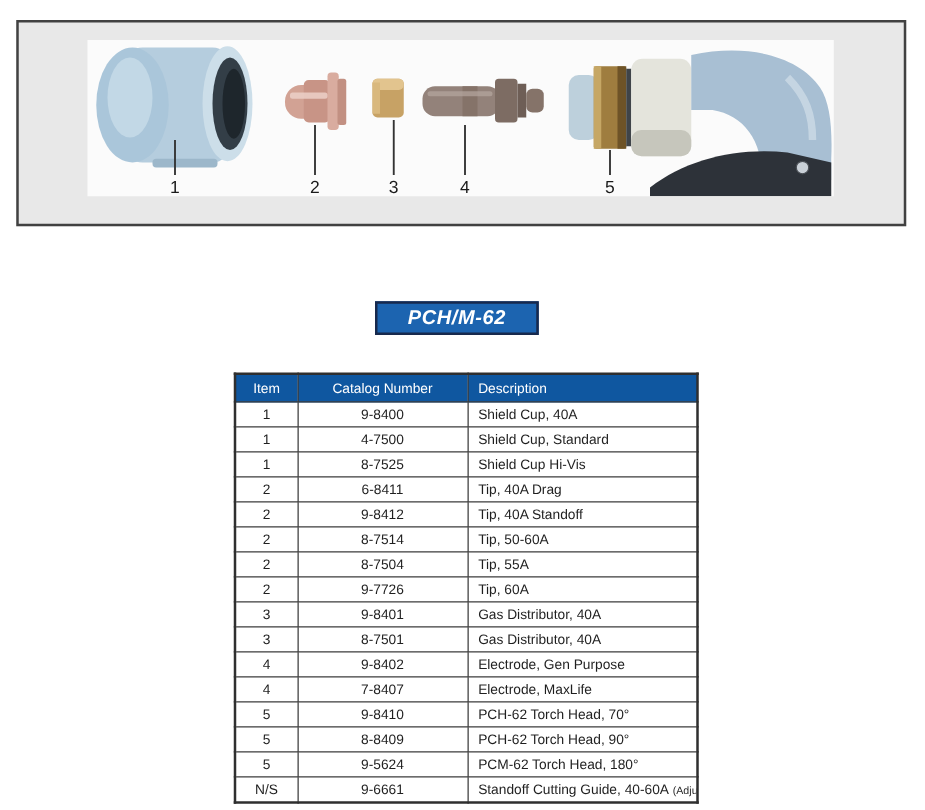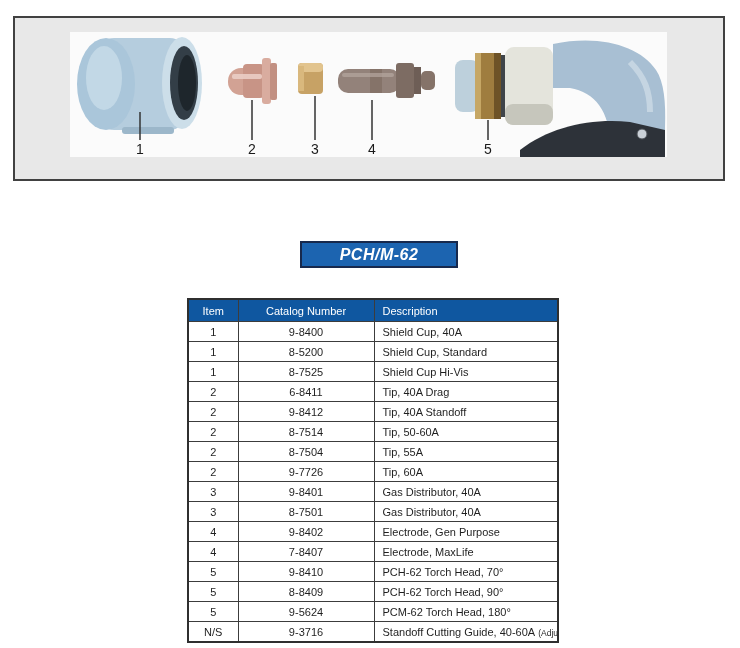--- a/index.html
+++ b/index.html
@@ -17,21 +17,21 @@
   .frame{
     position:absolute;left:13px;top:16px;width:708px;height:161px;
     background:var(--frame-gray);border:2px solid #414141;
   }
   .photo{
     position:absolute;left:55px;top:14px;width:597px;height:125px;
     background:#fbfbfb;
   }
   .photo svg{display:block;}
   .badge{
-    position:absolute;left:300px;top:241px;width:158px;height:27px;
+    position:absolute;left:300px;top:241px;width:131px;height:27px;
     box-sizing:border-box;background:var(--badge-blue);
     border:2px solid var(--badge-border);
     color:#ffffff;font-weight:bold;font-style:italic;font-size:16px;
     letter-spacing:.5px;display:flex;align-items:center;justify-content:center;
   }
   table.parts{
     position:absolute;left:187px;top:298px;width:370px;
     border-collapse:collapse;font-size:11px;
     border:2px solid #2f2f2f;table-layout:fixed;
   }
@@ -145,21 +145,21 @@
   </thead>
   <tbody>
   <tr>
     <td>1</td>
     <td>9-8400</td>
     <td class="desc"><span>Shield Cup, 40A</span><span class="note"></span></td>
   </tr>
 
   <tr>
     <td>1</td>
-    <td>8-5200</td>
+    <td>4-7500</td>
     <td class="desc"><span>Shield Cup, Standard</span><span class="note"></span></td>
   </tr>
 
   <tr>
     <td>1</td>
     <td>8-7525</td>
     <td class="desc"><span>Shield Cup Hi-Vis</span><span class="note"></span></td>
   </tr>
 
   <tr>
@@ -229,17 +229,17 @@
   </tr>
 
   <tr>
     <td>5</td>
     <td>9-5624</td>
     <td class="desc"><span>PCM-62 Torch Head, 180°</span><span class="note"></span></td>
   </tr>
 
   <tr>
     <td>N/S</td>
-    <td>9-3716</td>
+    <td>9-6661</td>
     <td class="desc"><span>Standoff Cutting Guide, 40-60A</span><span class="note">(Adjust)</span></td>
   </tr>
 </tbody>
 </table>
 
 </body></html>

